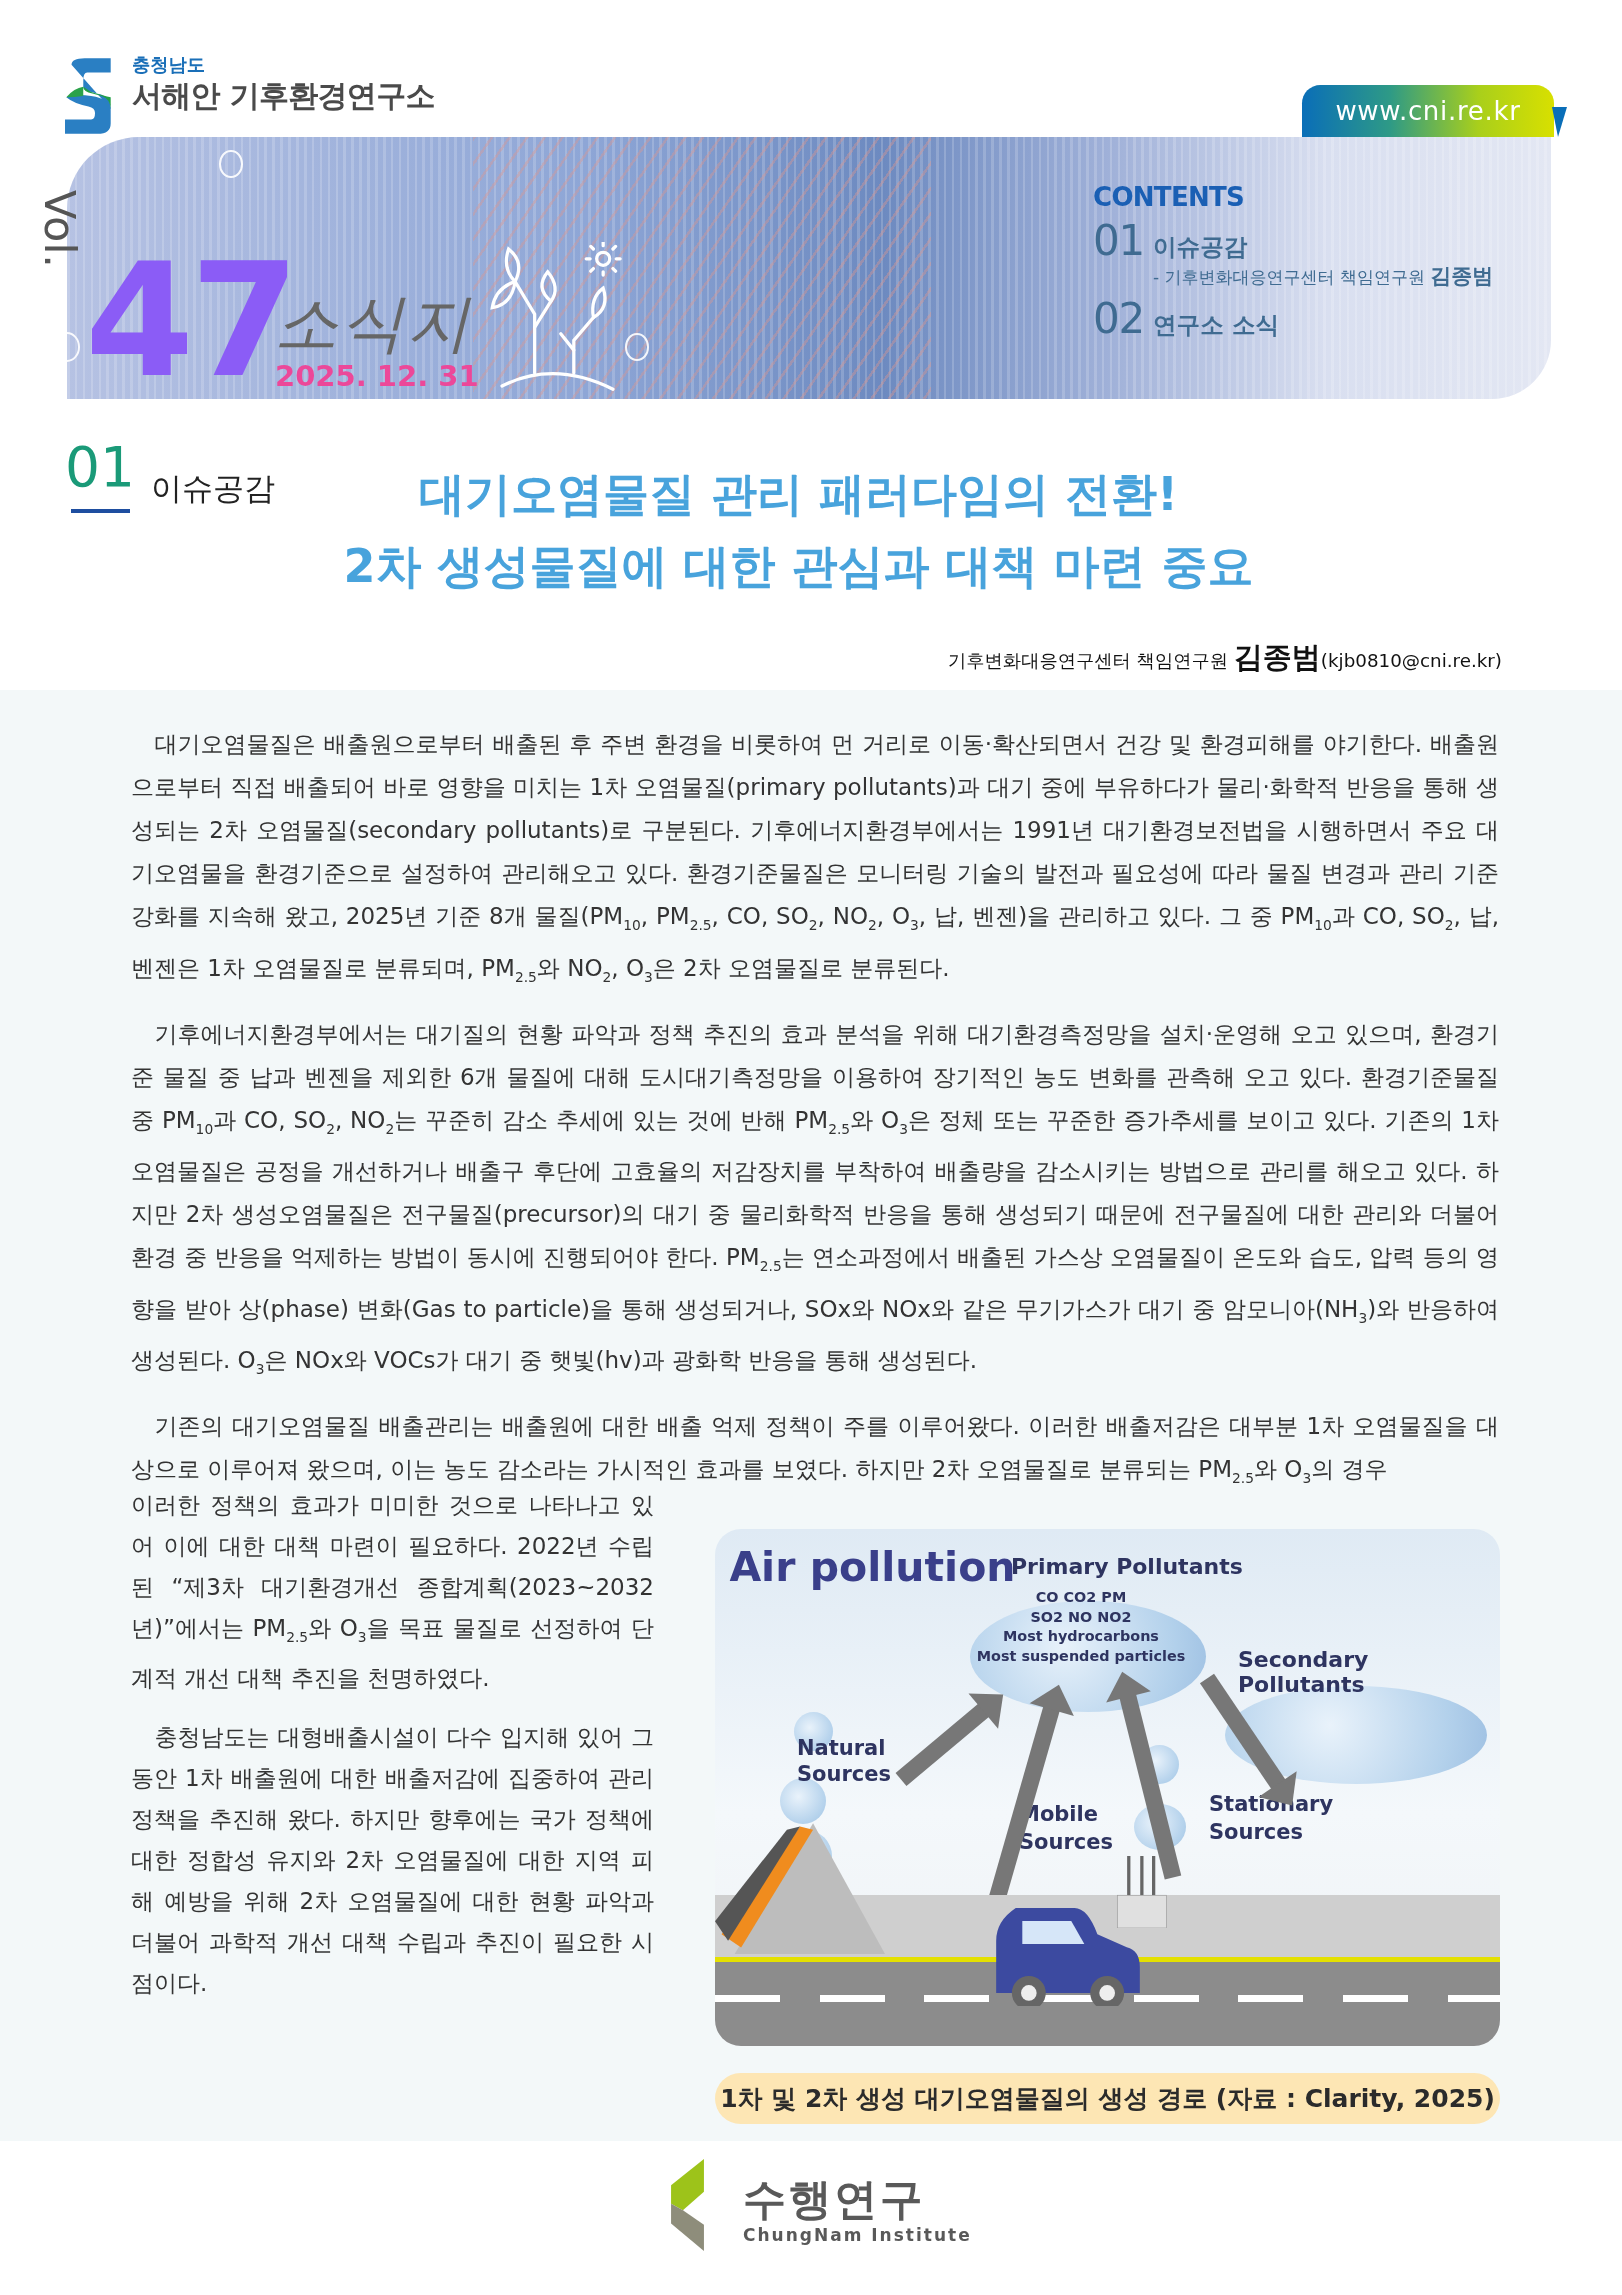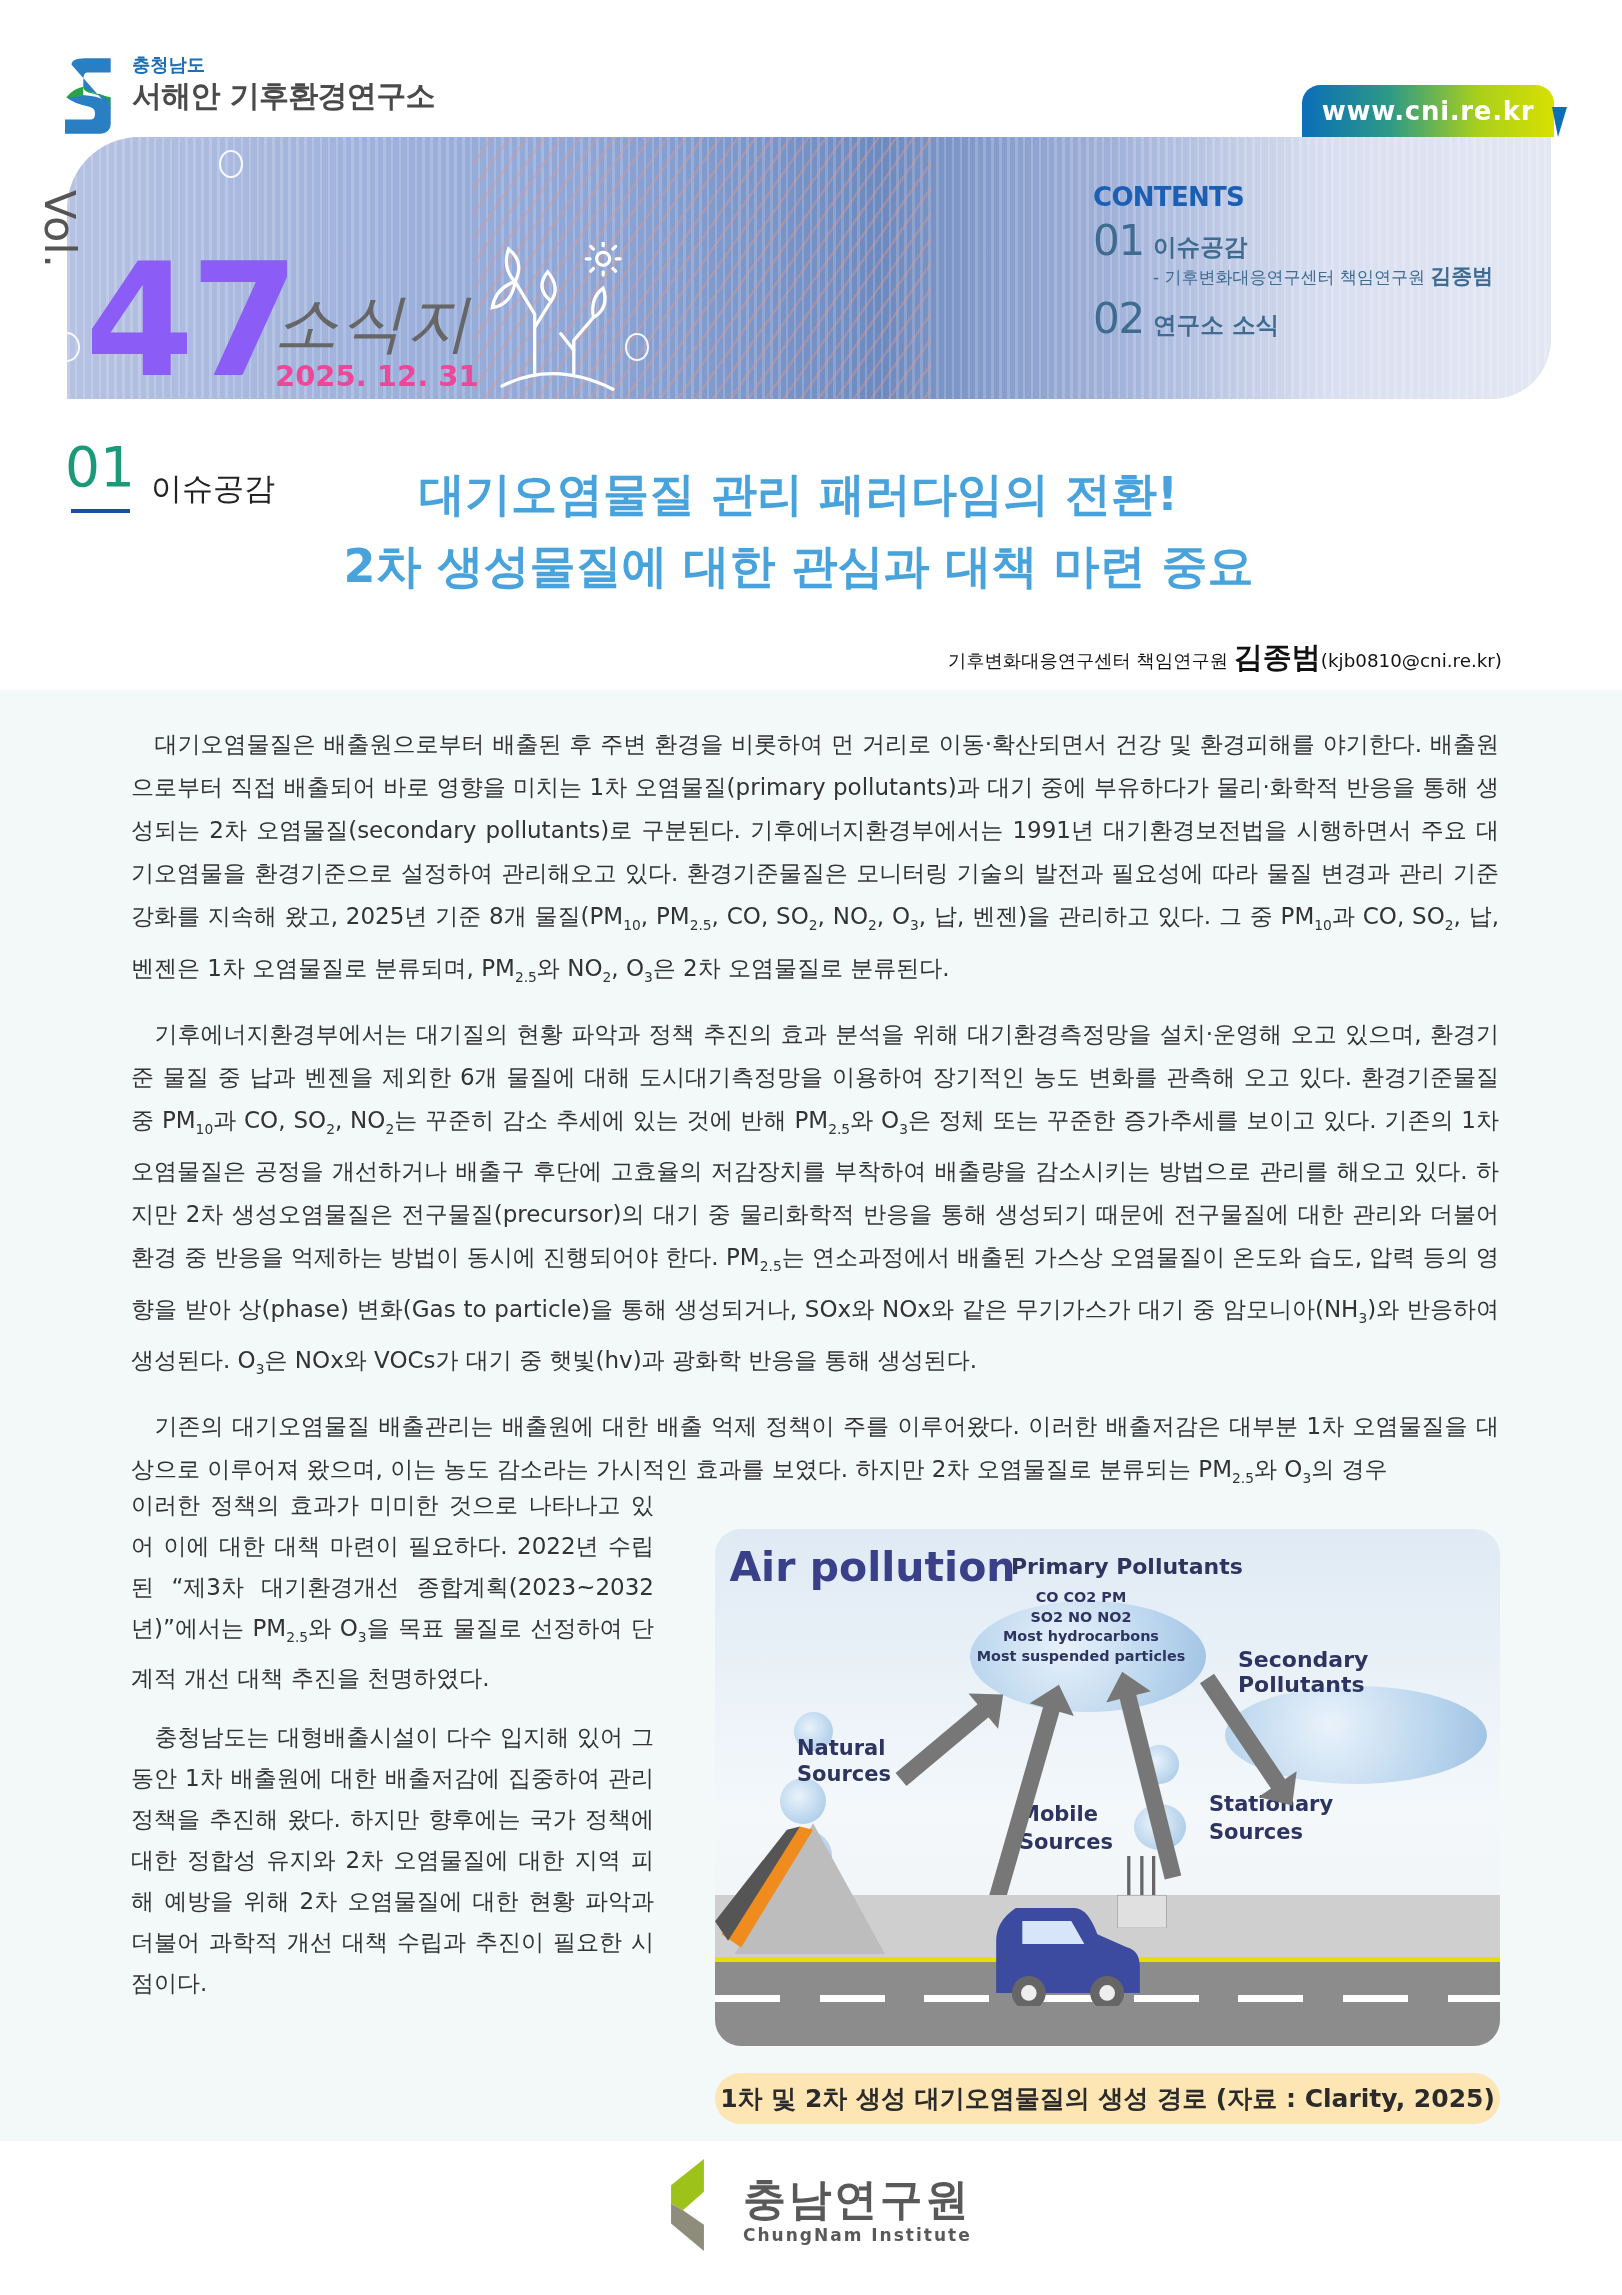--- a/index.html
+++ b/index.html
@@ -4,21 +4,21 @@
 <style>
   html,body{margin:0;padding:0;}
   body{width:1623px;height:2295px;background:#fff;position:relative;overflow:hidden;font-family:"DejaVu Sans","Liberation Sans",sans-serif;color:#333;}
   .abs{position:absolute;}
   
   .logo-s{left:65px;left:65px;top:58px;width:47px;height:76px;}
   .org-top{left:132px;top:52px;font-size:18.3px;font-weight:bold;color:#1a6fb8;}
   .org-ko{left:132px;top:76px;font-size:30px;font-weight:bold;color:#4a4a4a;letter-spacing:-0.7px;}
   .org-en{left:132px;top:113px;font-size:16.4px;font-weight:bold;color:#555;margin-top:44px;}
   .url-tab{left:1302px;top:85px;width:252px;height:52px;border-radius:18.3px 18.3px 0 0;background:linear-gradient(90deg,#0a6eb8 0%,#2e9a86 35%,#a9cf1b 70%,#d8e000 100%);}
-  .url-tab span{display:block;text-align:center;color:#fff;font-size:26px;font-weight:bold;line-height:52px;letter-spacing:0.7px;}
+  .url-tab span{display:block;text-align:center;color:#fff;font-size:26px;font-weight:normal;line-height:52px;letter-spacing:0.7px;}
   .url-flap{left:1552px;top:107px;width:0;height:0;border-left:6.5px solid transparent;border-right:9.2px solid transparent;border-top:30px solid #0a6eb8;}
   
   .banner{left:67px;top:137px;width:1484px;height:262px;border-radius:72px 0 59px 0;overflow:hidden;
     background:linear-gradient(90deg,#b6c2e3 0%,#8ea6d6 35%,#6d8ac0 55%,#9fb0d8 70%,#d9dff0 85%,#e3e7f3 100%);}
   .banner .stripes{position:absolute;inset:0;background:repeating-linear-gradient(90deg,rgba(255,255,255,0.18) 0 2.6px,rgba(255,255,255,0) 2.6px 7.9px);}
   .banner .lines{position:absolute;left:406px;top:0;width:458px;height:262px;background:repeating-linear-gradient(125deg,rgba(224,150,140,0.55) 0 2.6px,rgba(0,0,0,0) 2.6px 14.4px);opacity:0.7;}
   .vol{left:85px;top:190px;font-size:43px;color:#555;transform:rotate(90deg);transform-origin:left top;}
   .vol-num{left:85px;top:242px;font-size:157px;font-weight:bold;color:#8b5cf6;line-height:1;letter-spacing:-3.9px;}
   .newsletter{left:275px;top:281px;font-size:63px;color:#666;letter-spacing:2.6px;font-style:italic;}
   .date{left:275px;top:359px;font-size:29px;font-weight:bold;color:#ec4899;}
@@ -192,15 +192,15 @@
     <circle cx="190" cy="150" r="26" fill="#666"></circle>
       <circle cx="190" cy="150" r="12" fill="#eee"></circle>
   </svg>
 </div>
 <div class="abs caption">1차 및 2차 생성 대기오염물질의 생성 경로 (자료 : Clarity, 2025)</div>
 
 <svg class="abs foot-logo" viewBox="0 0 50 140">
   <path d="M50 0 L50 50 L18 78 L0 68 L0 40 Z" fill="#9dc31a"></path>
   <path d="M0 68 L18 78 L50 100 L50 140 L0 98 Z" fill="#8e8d7b"></path>
 </svg>
-<div class="abs foot-ko">충남연구원</div>
+<div class="abs foot-ko">수행연구</div>
 <div class="abs foot-en">ChungNam Institute</div>
 
 
 </body></html>

